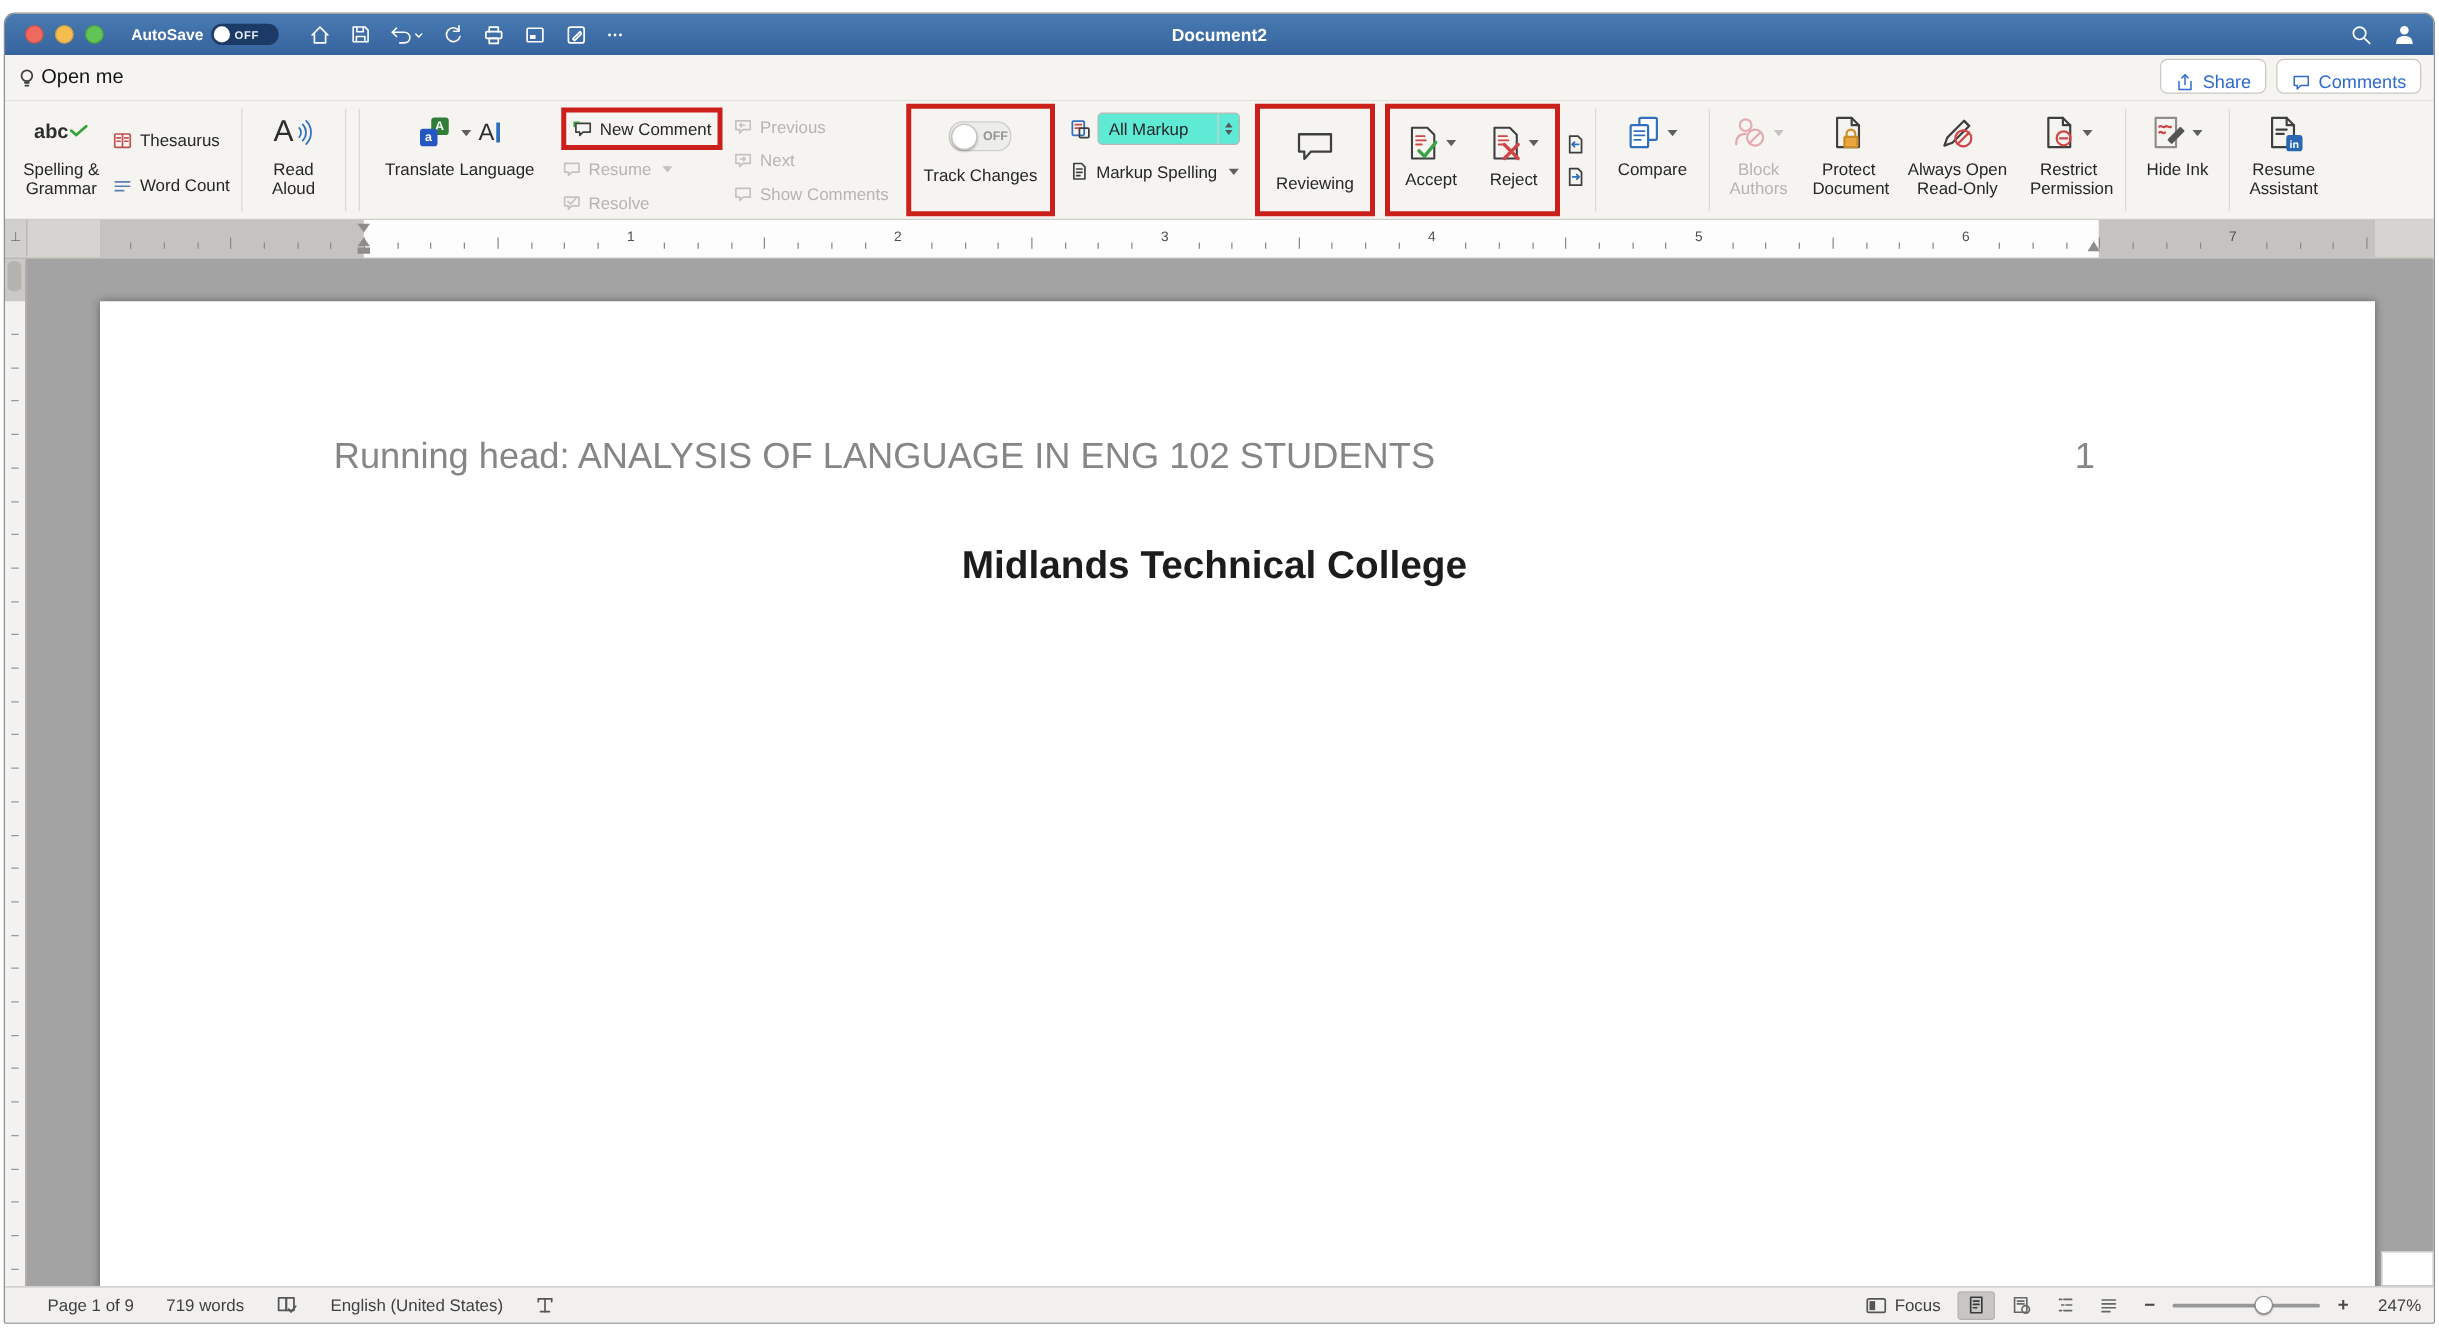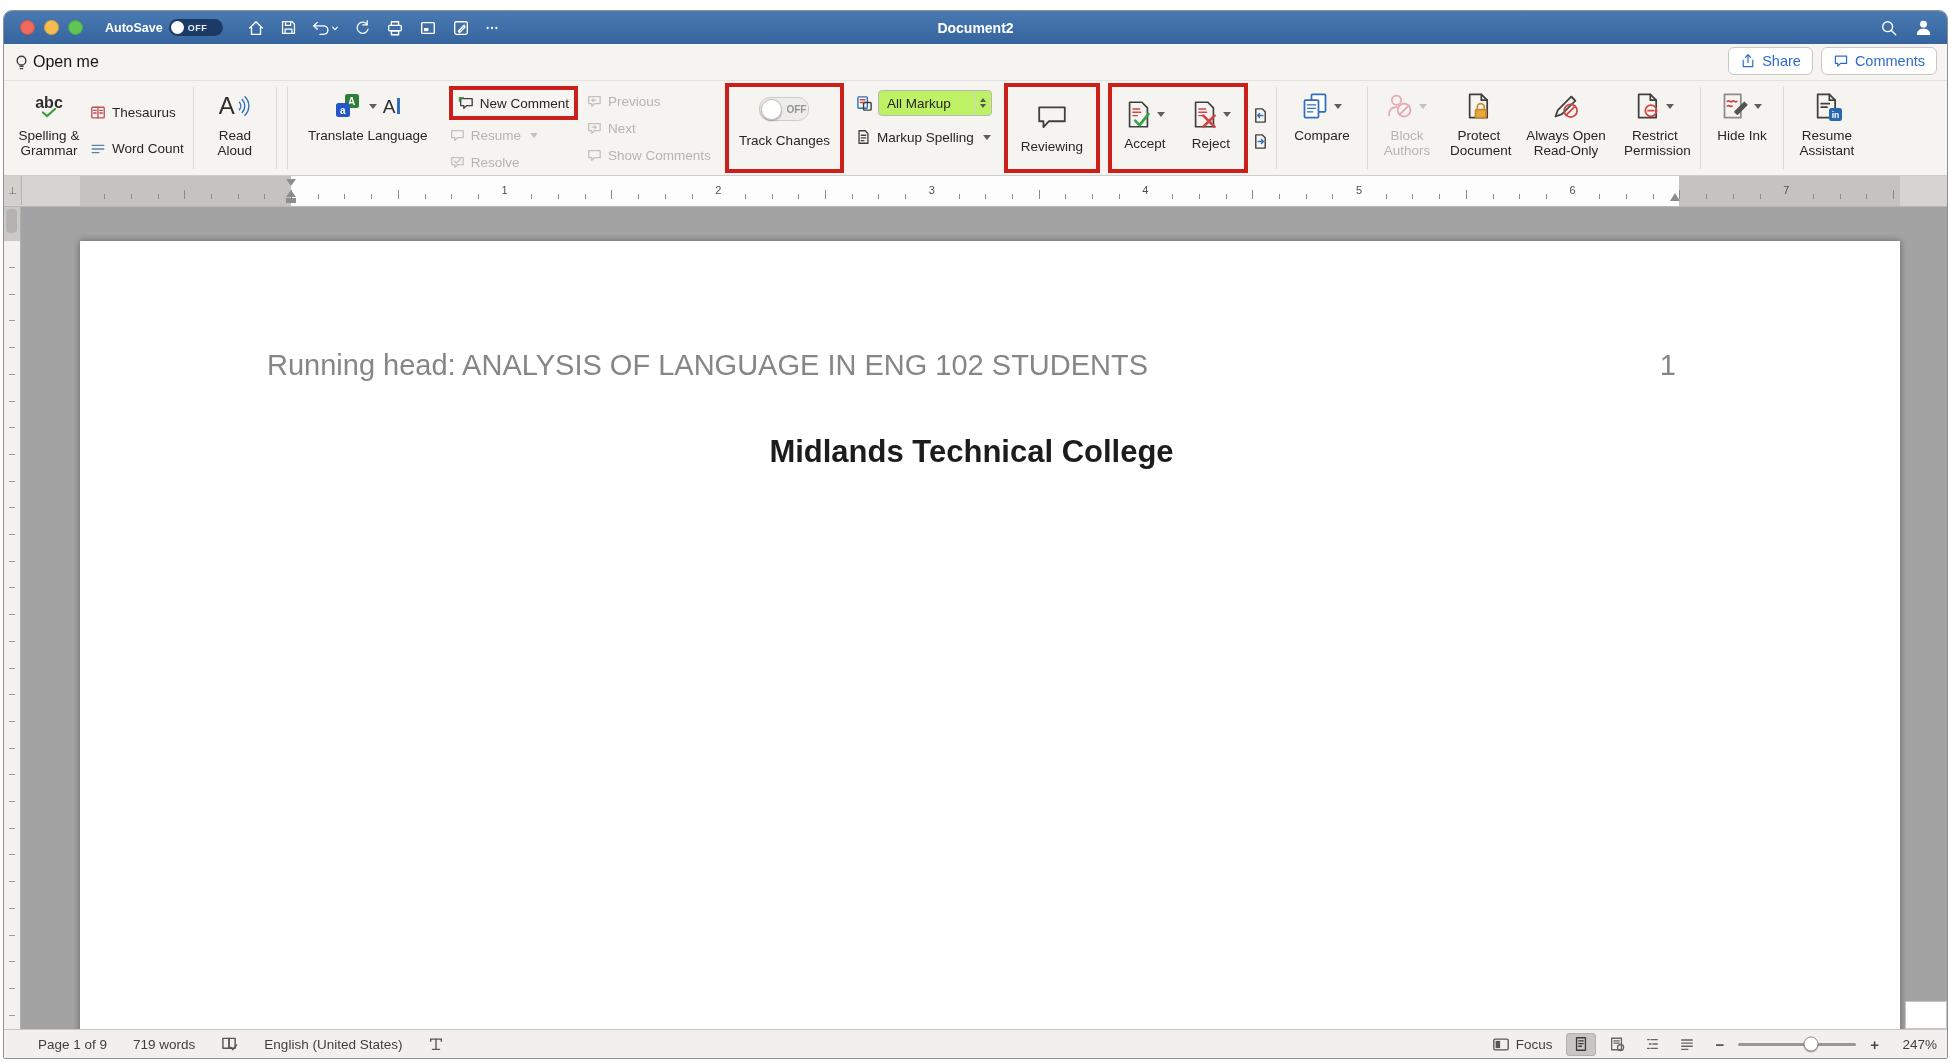--- a/index.html
+++ b/index.html
@@ -25,21 +25,21 @@
   .tb-title{position:absolute;left:0;right:0;text-align:center;font-size:14px;font-weight:700;color:#fff;pointer-events:none;}
   .tb-right{position:absolute;right:14px;display:flex;gap:16px;align-items:center;}
   
   .menubar{height:36px;flex:0 0 36px;background:#f5f4f1;display:flex;align-items:center;position:relative;
     border-bottom:1px solid #e3e1de;}
   .menu-tabs{display:flex;align-items:center;margin-left:8px;}
   .menu-tab{padding:7px 13px 6px;font-size:16px;color:#141414;cursor:pointer;position:relative;}
   .menu-tab.active::after{content:"";position:absolute;left:10px;right:10px;bottom:-1px;height:3.5px;background:#1f3864;}
   .tellme{display:flex;align-items:center;gap:4px;font-size:16px;color:#141414;margin-left:10px;cursor:pointer;}
   .mb-right{position:absolute;right:10px;top:3px;display:flex;gap:8px;}
-  .pill-btn{display:flex;align-items:center;gap:6px;background:#fff;border:1px solid #c9c7c3;border-radius:6px;
+  .pill-btn{display:flex;align-items:flex-end;gap:6px;background:#fff;border:1px solid #c9c7c3;border-radius:6px;
     height:26px;padding:0 11px;color:#2e6bcc;font-size:14.5px;cursor:pointer;}
   
   .ribbon{height:94px;flex:0 0 94px;background:#f5f4f1;border-bottom:1px solid #cfcdca;
     display:flex;align-items:stretch;padding:0 4px;position:relative;}
   .ic{fill:none;stroke:#3f3f3f;stroke-width:1.5;stroke-linecap:round;stroke-linejoin:round;}
   .ic .b,.b{stroke:#2f6fbe;} .ic .g,.g{stroke:#3aa246;} .ic .r,.r{stroke:#d04545;}
   .ic .o,.o{stroke:#cf8f28;} .ic .p,.p{stroke:#e4aab0;} .ic .dr,.dr{stroke:#c24f4f;}
   .rdiv{width:1px;background:#dbd9d6;margin:6px 5px;}
   .rbtn{display:flex;flex-direction:column;align-items:center;padding:7px 5px 4px;gap:4px;cursor:pointer;}
   .rbtn .ric{height:36px;display:flex;align-items:center;justify-content:center;gap:2px;}
@@ -53,21 +53,21 @@
   .rcol{display:flex;flex-direction:column;justify-content:flex-start;padding-top:5px;gap:3px;}
   .redbox{border:4px solid #cb1f1b;}
   .redbox.tall{margin:2px 2px;display:flex;}
   .abc-ic{font-size:16px;font-weight:600;color:#2e2e2e;line-height:1;}
   .check-under{margin-top:-3px;}
   .toggle{width:48px;height:22px;border-radius:11px;background:#ededeb;border:1px solid #cfcdc9;
     display:flex;align-items:center;cursor:pointer;}
   .knob{width:19px;height:19px;border-radius:50%;background:#fff;border:1px solid #c6c4c0;
     box-shadow:0 1px 2px rgba(0,0,0,.3);margin-left:1px;}
   .tg-state{font-size:10px;font-weight:700;color:#95938f;margin-left:4px;}
-  .select{width:112px;height:24px;background:#bef264;border:1px solid #b9b7b3;border-radius:4px;
+  .select{width:112px;height:24px;background:#5eead4;border:1px solid #b9b7b3;border-radius:4px;
     display:flex;align-items:center;font-size:13.5px;color:#262626;cursor:pointer;}
   .select .sel-txt{flex:1;padding-left:8px;}
   .stepper{width:16px;height:100%;border-left:1px solid #d4d2cf;display:flex;flex-direction:column;
     align-items:center;justify-content:center;gap:2px;}
   .up{width:0;height:0;border-left:3.5px solid transparent;border-right:3.5px solid transparent;border-bottom:4.5px solid #555;}
   .dn{width:0;height:0;border-left:3.5px solid transparent;border-right:3.5px solid transparent;border-top:4.5px solid #555;}
   .tr-squares{position:relative;width:24px;height:24px;}
   .tr-sq{position:absolute;width:14px;height:14px;border-radius:2.5px;color:#fff;font-size:10px;font-weight:700;
     display:flex;align-items:center;justify-content:center;}
   .tr-sq.blue{left:0;top:9px;background:#2456c4;}
@@ -234,21 +234,21 @@
             <path d="M3 4 H17 V13 H9.5 L6 16.5 V13 H3 Z"></path>
           </svg>
         <span>Comments</span>
       </div>
     </div>
   </div>
 
   <div class="ribbon">
 
     <div class="rbtn" style="width:72px">
-      <div class="ric" style="flex-direction:column;gap:0">
+      <div class="ric" style="flex-direction:row;gap:0">
         <span class="abc-ic">abc</span>
         <svg class="check-under" width="16" height="10" viewBox="0 0 16 10">
             <path d="M2 4.5 L6 8 L14 1" fill="none" stroke="#35a13c" stroke-width="2.2" stroke-linecap="round"></path>
           </svg>
       </div>
       <span class="rlb" style="width:66px">Spelling &amp; Grammar</span>
     </div>
 
     <div class="rcol" style="justify-content:center;gap:12px;padding-right:4px">
       <div class="sbtn">

